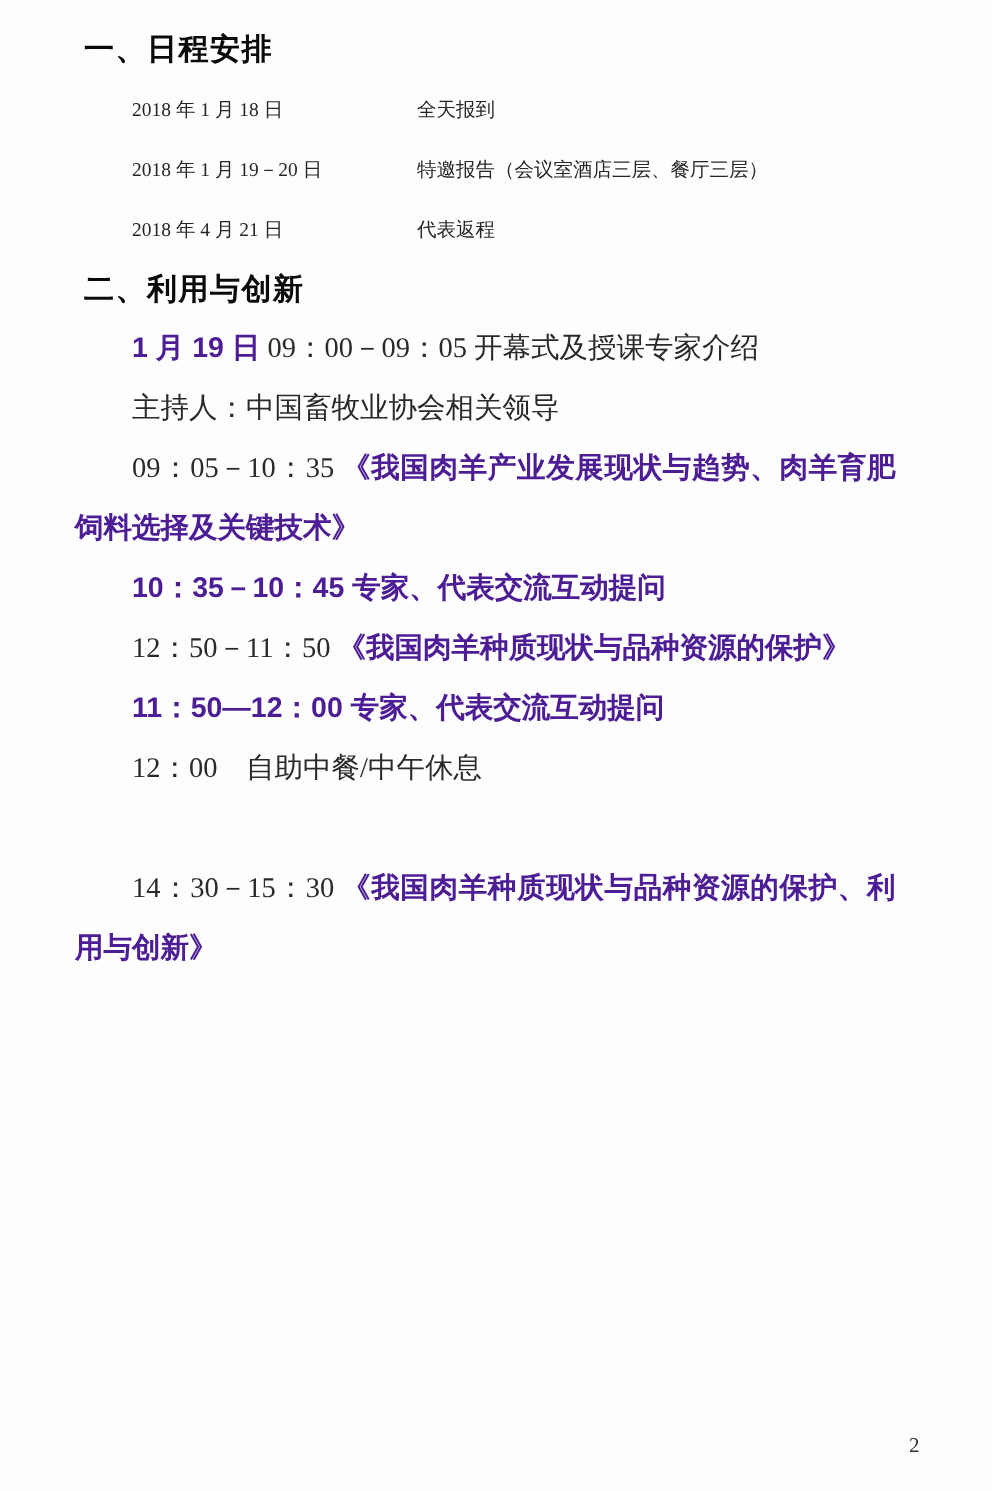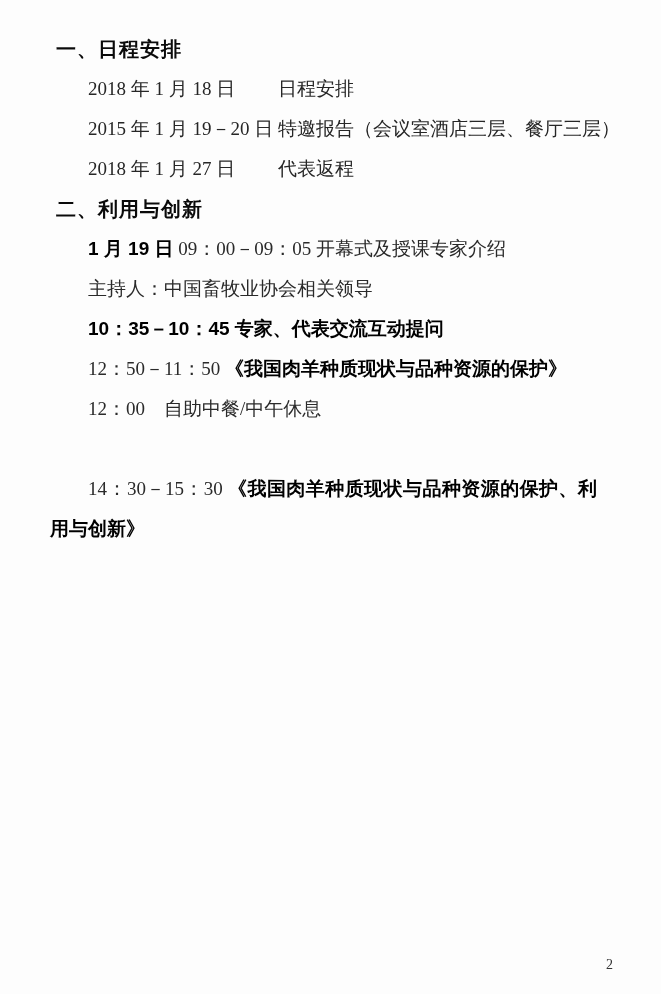--- a/index.html
+++ b/index.html
@@ -10,104 +10,105 @@
     background: #fdfdfd;
     position: relative;
     overflow: hidden;
     font-family: "Liberation Serif", "DejaVu Serif", serif;
     color: #262626;
   }
   .page {
     position: absolute;
     inset: 0;
     padding: 13px 64px 0 50px;
-    margin-top: 16px;
   }
   
   .heading {
     font-family: "Liberation Sans", "DejaVu Sans", sans-serif;
     font-size: 20px;
     font-weight: 700;
     color: #0a0a0a;
     line-height: 40px;
     letter-spacing: 1px;
     margin-left: 6px;
     white-space: nowrap;
   }
   
   .sched-row {
     display: flex;
     padding-left: 38px;
-    font-size: 19px;
+    font-size: 13px;
     line-height: 40px;
     white-space: nowrap;
   }
   .sched-date {
     flex: none;
     width: 190px;
   }
   .sched-act { flex: 1; }
   
   .para {
     margin: 0;
     font-size: 19px;
     line-height: 40px;
     text-align: justify;
     text-indent: 38px;
     color: #2a2a2a;
   }
   .bold {
     font-family: "Liberation Sans", "DejaVu Sans", sans-serif;
     font-weight: 700;
-    color: #000000;
+    color: #4c1d95;
   }
   .spacer-line { height: 40px; }
   .page-number {
     position: absolute;
     right: 48px;
     bottom: 22px;
     font-size: 14px;
     color: #333;
     line-height: 14px;
   }
 </style>
 </head>
 <body>
 
 <div class="page">
 
   <div class="heading">一、日程安排</div>
 
   <div class="sched-row">
     <span class="sched-date">2018 年 1 月 18 日</span>
-    <span class="sched-act">日程安排</span>
+    <span class="sched-act">全天报到</span>
   </div>
   <div class="sched-row">
-    <span class="sched-date">2015 年 1 月 19－20 日</span>
+    <span class="sched-date">2018 年 1 月 19－20 日</span>
     <span class="sched-act">特邀报告（会议室酒店三层、餐厅三层）</span>
   </div>
   <div class="sched-row">
-    <span class="sched-date">2018 年 1 月 27 日</span>
+    <span class="sched-date">2018 年 4 月 21 日</span>
     <span class="sched-act">代表返程</span>
   </div>
 
   <div class="heading">二、利用与创新</div>
 
   <p class="para"><span class="bold">1 月 19 日</span><span> 09：00－09：05 开幕式及授课专家介绍</span></p>
 
   <p class="para"><span>主持人：中国畜牧业协会相关领导</span></p>
 
+  <p class="para"><span>09：05－10：35 </span><span class="bold">《我国肉羊产业发展现状与趋势、肉羊育肥饲料选择及关键技术》</span></p>
 
 
   <p class="para"><span class="bold">10：35－10：45 专家、代表交流互动提问</span></p>
 
 
   <p class="para"><span>12：50－11：50 </span><span class="bold">《我国肉羊种质现状与品种资源的保护》</span></p>
 
 
+  <p class="para"><span class="bold">11：50—12：00 专家、代表交流互动提问</span></p>
 
   <p class="para"><span>12：00　自助中餐/中午休息</span></p>
 
   <div class="spacer-line"></div>
 
   <p class="para"><span>14：30－15：30 </span><span class="bold">《我国肉羊种质现状与品种资源的保护、利用与创新》</span></p>
 
 
   <div class="page-number">2</div>
 

